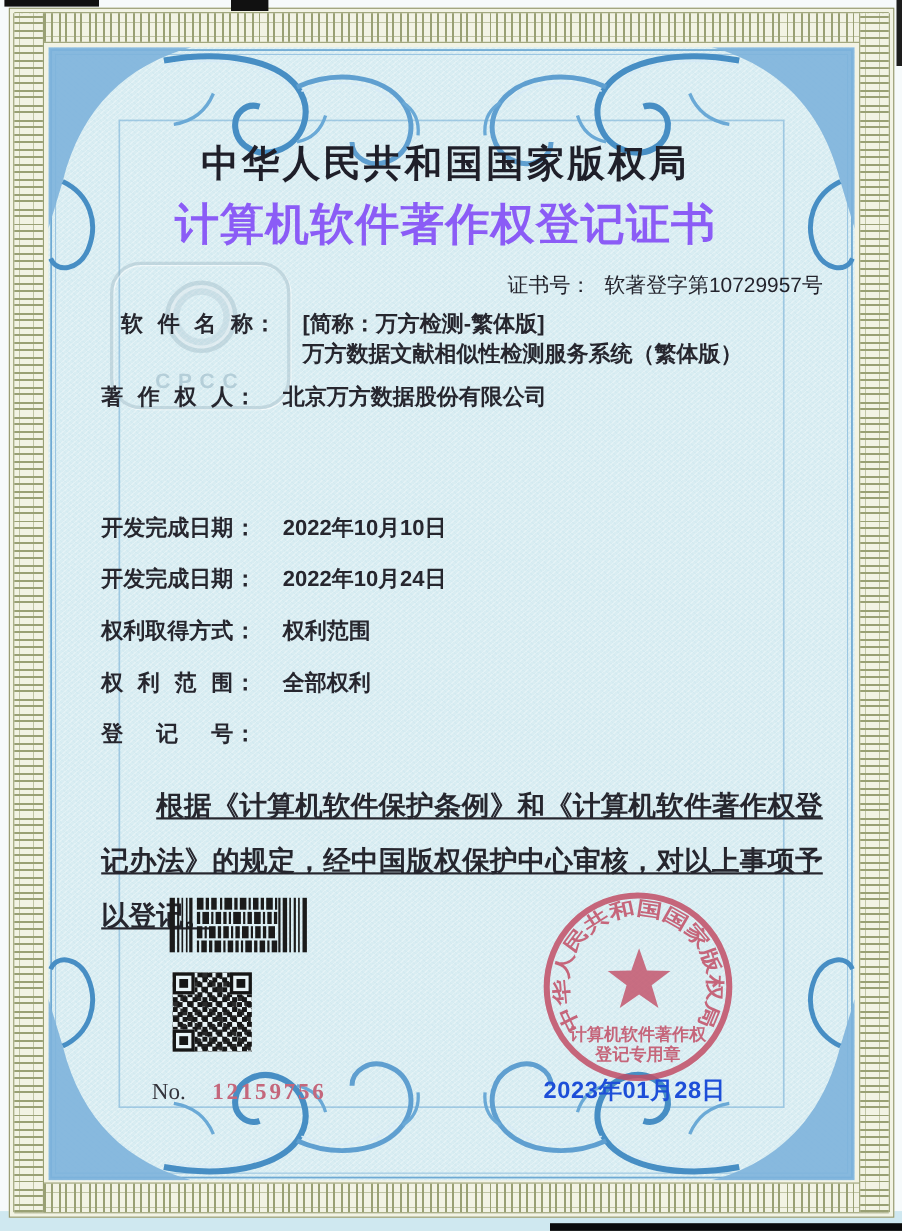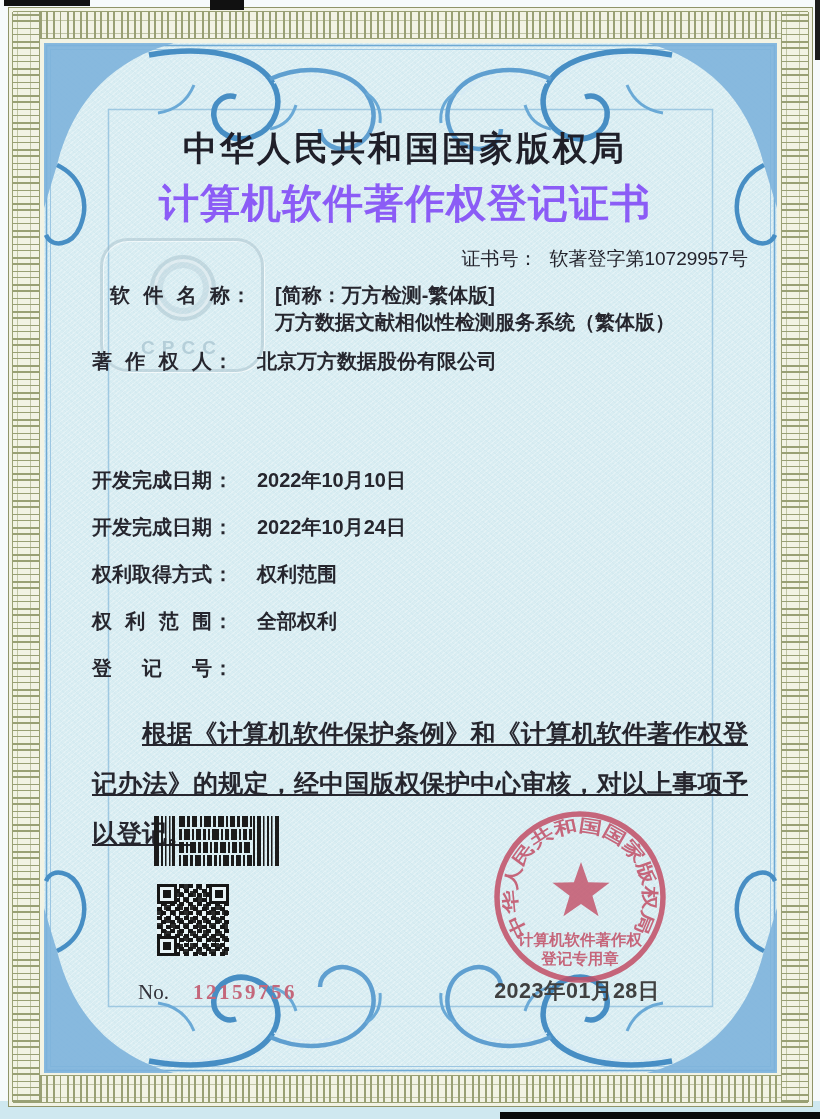--- a/index.html
+++ b/index.html
@@ -103,21 +103,21 @@
   .qf-tl{left:0;top:0;} .qf-tr{right:0;top:0;} .qf-bl{left:0;bottom:0;}
 
   
   .serial{
     position:absolute;left:138px;top:980px;font-size:21px;
     font-family:"Liberation Serif","DejaVu Serif",serif;color:#34343c;
   }
   .serial .num{color:#c4677b;letter-spacing:2.5px;margin-left:24px;font-weight:600;}
   .issue-date{
     position:absolute;left:492px;top:976px;width:170px;text-align:center;
-    font-size:21.5px;font-weight:bold;color:#404040;letter-spacing:.5px;
+    font-size:21.5px;font-weight:bold;color:#1d4ed8;letter-spacing:.5px;
   }
   .seal{position:absolute;left:478px;top:806px;width:204px;height:200px;opacity:.85;}
 
   
   .artifact{position:absolute;background:#111;}
   .art-1{left:4px;top:0;width:86px;height:6px;}
   .art-2{left:210px;top:0;width:34px;height:10px;}
   .art-3{left:500px;top:1112px;width:320px;height:7px;background:#0c0c0c;}
   .art-4{right:0;top:0;width:5px;height:60px;background:#1d1d1d;}
   .bottom-tint{position:absolute;left:0;right:0;top:1101px;bottom:0;background:#cfe8f0;}

